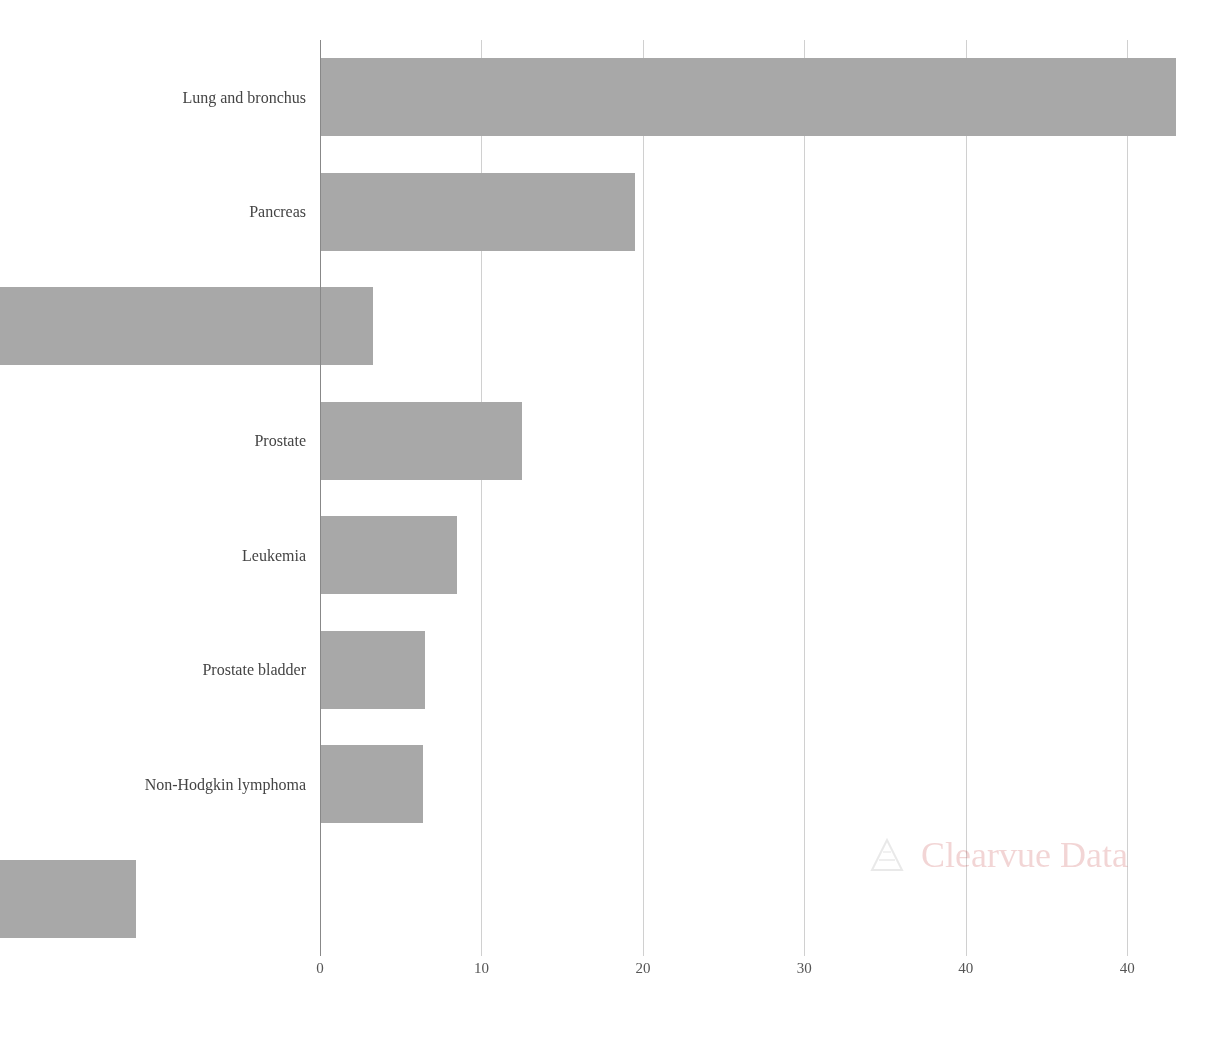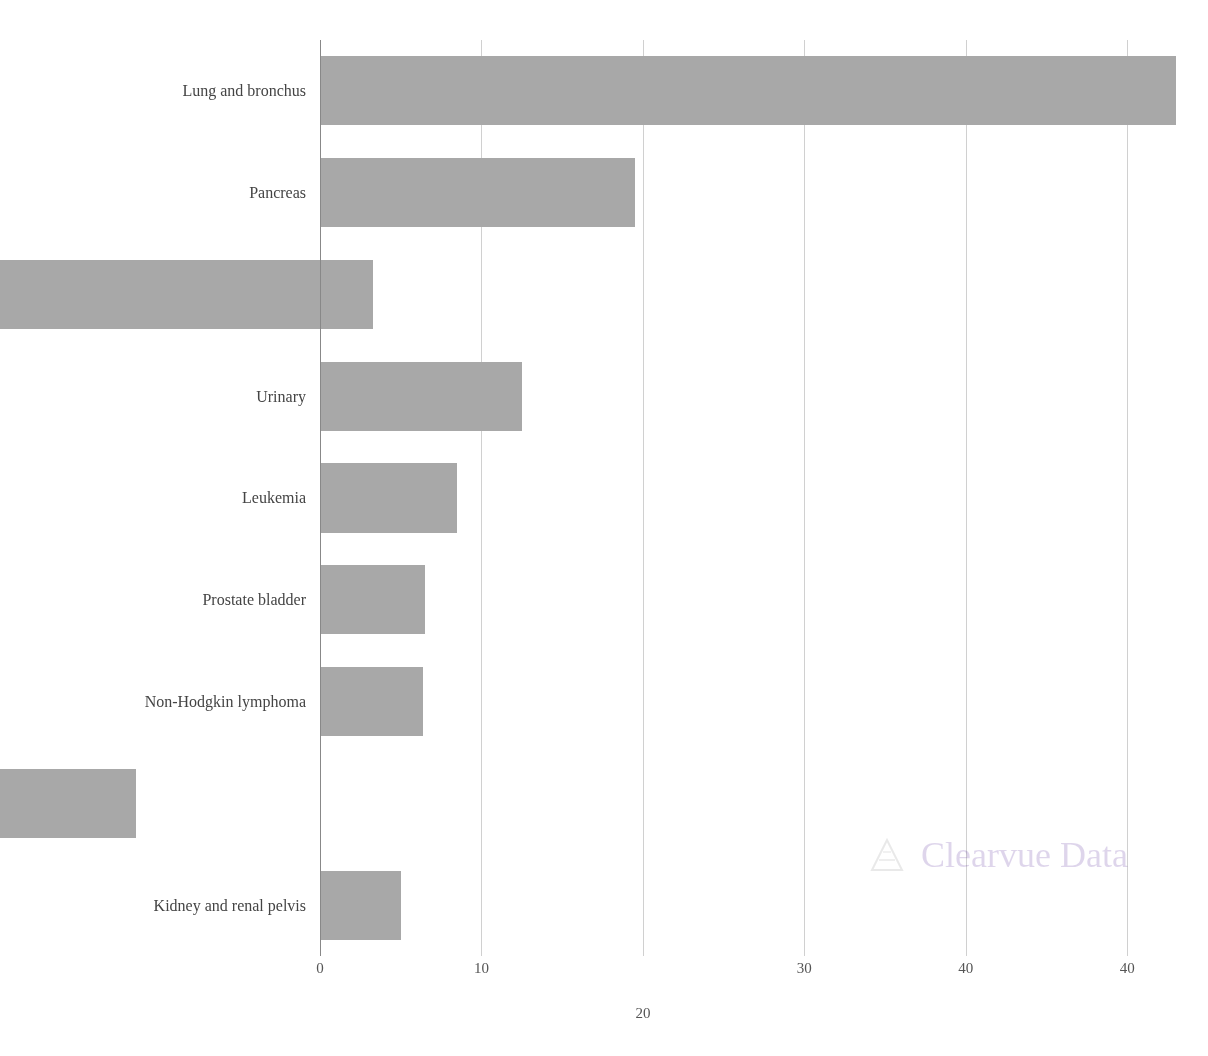--- a/index.html
+++ b/index.html
@@ -111,21 +111,21 @@
       z-index: 5;
     }
 
     
     .watermark {
       position: absolute;
       right: 80px;
       bottom: 120px;
       opacity: 0.18;
       font-size: 36px;
-      color: #4c1d95;
+      color: #b91c1c;
       font-family: Georgia, serif;
       display: flex;
       align-items: center;
       gap: 14px;
       pointer-events: none;
       user-select: none;
     }
 
     .watermark-icon {
       width: 40px;
@@ -162,21 +162,21 @@
             <div class="bar-track">
               <div class="bar-rect" style="width: 35.4545%; background: rgb(168, 168, 168);"></div>
             </div>
           </div>
           <div class="bar-row">
             <div class="bar-track">
               <div class="bar-rect" style="width: 30.9091%; background: rgb(168, 168, 168);"></div>
             </div>
           </div>
           <div class="bar-row">
-            <div class="bar-label">Urinary</div>
+            <div class="bar-label">Prostate</div>
             <div class="bar-track">
               <div class="bar-rect" style="width: 22.7273%; background: rgb(168, 168, 168);"></div>
             </div>
           </div>
           <div class="bar-row">
             <div class="bar-label">Leukemia</div>
             <div class="bar-track">
               <div class="bar-rect" style="width: 15.4545%; background: rgb(168, 168, 168);"></div>
             </div>
           </div>
@@ -188,36 +188,30 @@
           </div>
           <div class="bar-row">
             <div class="bar-label">Non-Hodgkin lymphoma</div>
             <div class="bar-track">
               <div class="bar-rect" style="width: 11.6364%; background: rgb(168, 168, 168);"></div>
             </div>
           </div>
           <div class="bar-row">
             <div class="bar-track">
               <div class="bar-rect" style="width: 11.2727%; background: rgb(168, 168, 168);"></div>
-            </div>
-          </div>
-          <div class="bar-row">
-            <div class="bar-label">Kidney and renal pelvis</div>
-            <div class="bar-track">
-              <div class="bar-rect" style="width: 9.09091%; background: rgb(168, 168, 168);"></div>
             </div>
           </div>
         </div>
     </div>
 
     <div style="position:relative; height:40px; margin-left:320px;">
       <div id="x-axis-ticks" style="position:relative; height:100%;">
           <div class="x-tick" style="left: 0%; top: 4px;">0</div>
           <div class="x-tick" style="left: 18.1818%; top: 4px; text-align: right;">10</div>
-          <div class="x-tick" style="left: 36.3636%; top: 4px; margin-top: 45px;">20</div>
+          <div class="x-tick" style="left: 36.3636%; top: 4px;">20</div>
           <div class="x-tick" style="left: 54.5455%; top: 4px;">30</div>
           <div class="x-tick" style="left: 72.7273%; top: 4px;">40</div>
           <div class="x-tick" style="left: 90.9091%; top: 4px;">40</div>
         </div>
     </div>
   </div>
 
   <div class="watermark">
     <svg class="watermark-icon" viewBox="0 0 40 40" fill="none" xmlns="http://www.w3.org/2000/svg">
       <polygon points="5,35 20,5 35,35" fill="none" stroke="#888" stroke-width="2"></polygon>

